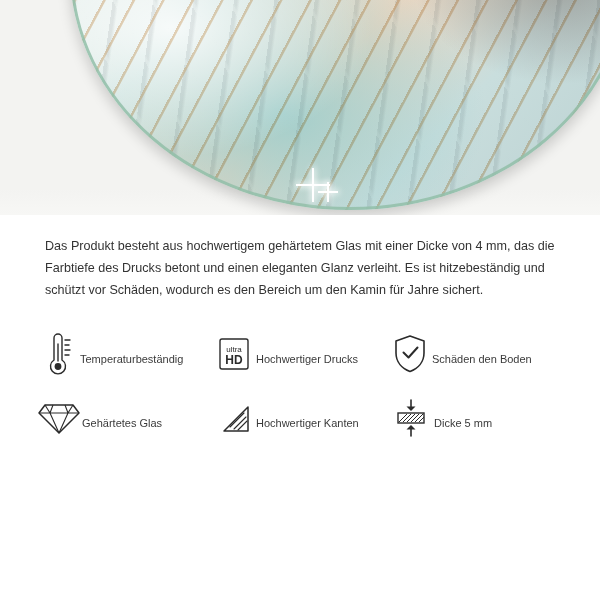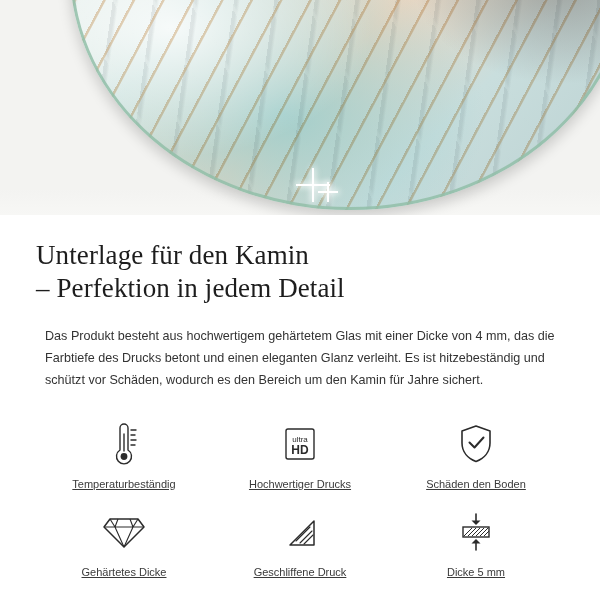--- a/index.html
+++ b/index.html
@@ -130,58 +130,53 @@
 
   
   .features {
     margin-top: 30px;
     display: grid;
     grid-template-columns: repeat(3, 1fr);
     row-gap: 18px;
   }
   .feature {
     display: flex;
-    flex-direction: column;
+    flex-direction: row;
     align-items: center;
     text-align: center;
   }
   .feature-icon {
     height: 46px;
     display: flex;
     align-items: center;
     justify-content: center;
   }
   .feature-label {
     margin-top: 10px;
     font-size: 11px;
     color: #3a3a3a;
     line-height: 14px;
-    text-decoration: underline;
   }
   svg { display: block; }
 </style>
 </head>
 <body>
 
 <div class="page">
 
   <div class="hero">
     <div class="hero-bg"></div>
     <div class="glass"></div>
     <div class="glass-edge"></div>
     <div class="sparkle sparkle-1"></div>
     <div class="sparkle sparkle-2"></div>
   </div>
 
   <div class="content">
 
-    <h1 class="headline">
-      <span>Unterlage für den Kamin</span>
-      <span class="line2">– Perfektion in jedem Detail</span>
-    </h1>
 
     <p class="body-text">Das Produkt besteht aus hochwertigem gehärtetem Glas mit einer Dicke von 4 mm, das die Farbtiefe des Drucks betont und einen eleganten Glanz verleiht. Es ist hitzebeständig und schützt vor Schäden, wodurch es den Bereich um den Kamin für Jahre sichert.</p>
 
     <div class="features">
 
       <div class="feature">
         <div class="feature-icon">
           <svg width="44" height="46" viewBox="0 0 44 46" fill="none" stroke="#2b2b2b" stroke-width="1.4" stroke-linecap="round">
             <path d="M18 7a4 4 0 0 1 8 0v22a7.5 7.5 0 1 1-8 0V7z"></path>
             <path d="M22 13v17"></path>
@@ -213,31 +208,31 @@
         <div class="feature-label">Schäden den Boden</div>
       </div>
 
       <div class="feature">
         <div class="feature-icon">
           <svg width="46" height="42" viewBox="0 0 46 42">
             <path d="M9 8h28l6 8-20 20L3 16l6-8z" fill="none" stroke="#2b2b2b" stroke-width="1.5" stroke-linejoin="round"></path>
             <path d="M3 16h40M9 8l5 8-6 0M37 8l-5 8 6 0M14 16l9 20M32 16l-9 20M17 8l-3 8M29 8l3 8" fill="none" stroke="#2b2b2b" stroke-width="1.1" stroke-linejoin="round"></path>
           </svg>
         </div>
-        <div class="feature-label">Gehärtetes Dicke</div>
+        <div class="feature-label">Gehärtetes Glas</div>
       </div>
 
       <div class="feature">
         <div class="feature-icon">
           <svg width="44" height="42" viewBox="0 0 44 42">
             <path d="M12 34h24V10L12 34z" fill="none" stroke="#2b2b2b" stroke-width="1.5" stroke-linejoin="round"></path>
             <path d="M18 30l14-14M22 32l12-12M26 33l9-9" fill="none" stroke="#2b2b2b" stroke-width="1.1" stroke-linecap="round"></path>
           </svg>
         </div>
-        <div class="feature-label">Geschliffene Druck</div>
+        <div class="feature-label">Hochwertiger Kanten</div>
       </div>
 
       <div class="feature">
         <div class="feature-icon">
           <svg width="46" height="44" viewBox="0 0 46 44">
             <path d="M23 4v9" stroke="#2b2b2b" stroke-width="1.6" stroke-linecap="round"></path>
             <path d="M18.5 10.5L23 15l4.5-4.5z" fill="#2b2b2b"></path>
             <rect x="10" y="17" width="26" height="10" fill="none" stroke="#2b2b2b" stroke-width="1.4"></rect>
             <path d="M11 26l8-8M15 26l8-8M19 26l8-8M23 26l8-8M27 26l8-8M31 26l5-5" stroke="#2b2b2b" stroke-width="1"></path>
             <path d="M23 40v-9" stroke="#2b2b2b" stroke-width="1.6" stroke-linecap="round"></path>

